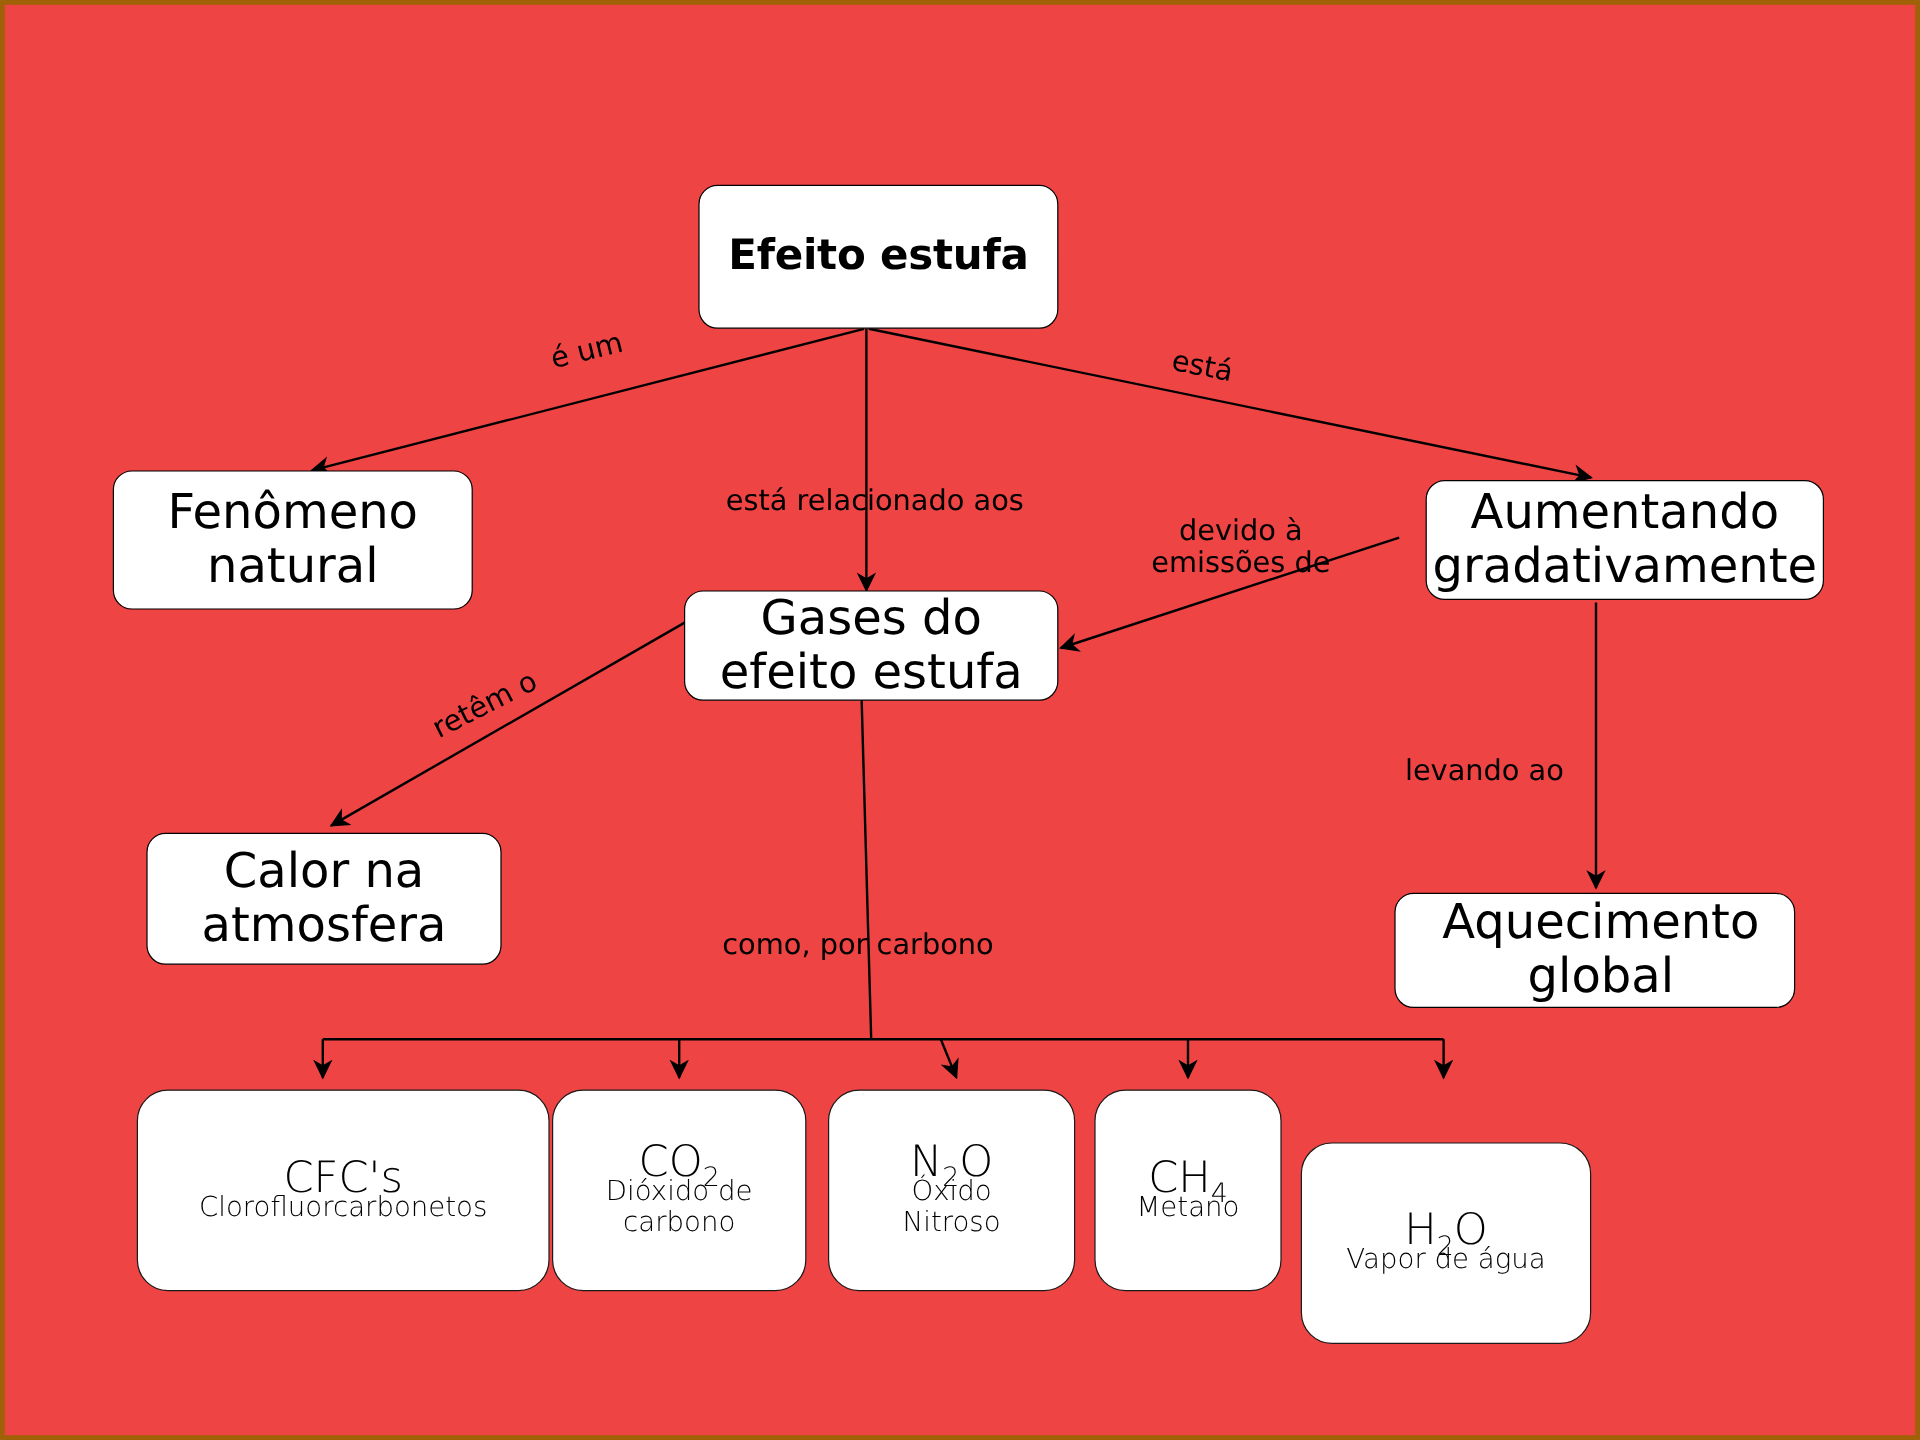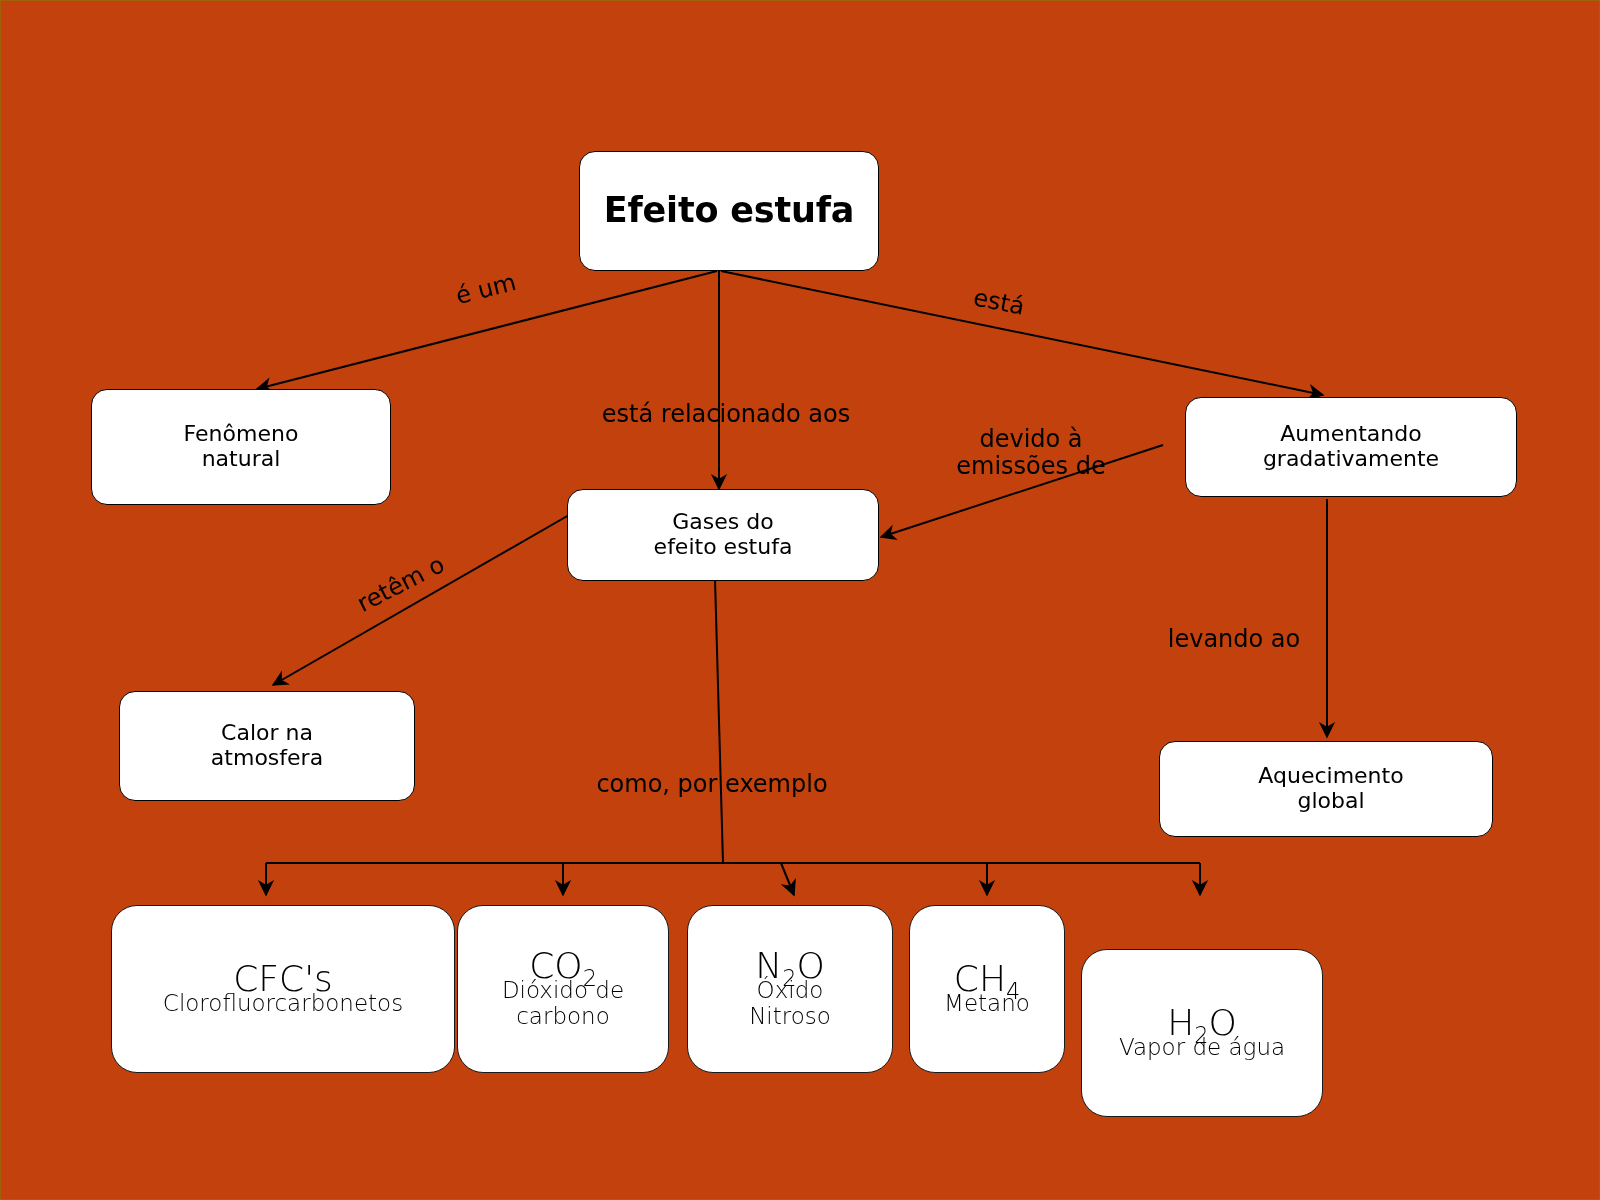--- a/index.html
+++ b/index.html
@@ -9,22 +9,22 @@
     background: #ffffff;
   }
   body {
     font-family: "DejaVu Sans", "Liberation Sans", sans-serif;
     color: #000000;
   }
   #canvas {
     position: relative;
     width: 1600px;
     height: 1200px;
-    background: #c2410c;
-    border: 1px solid #a16207;
+    background: #ef4444;
+    border: 4px solid #a16207;
     overflow: hidden;
   }
   #edges {
     position: absolute;
     left: 0; top: 0;
     width: 1600px; height: 1200px;
     pointer-events: none;
   }
   .node {
     position: absolute;
@@ -40,21 +40,21 @@
   }
   .node .title {
     white-space: pre-line;
   }
   .node-root {
     font-weight: bold;
     font-size: 35px;
     letter-spacing: -0.2px;
   }
   .node-main {
-    font-size: 22px;
+    font-size: 40px;
   }
   .node-gas {
     border-width: 1.5px;
     border-radius: 26px;
     border-color: #1a1a1a;
     justify-content: center;
   }
   .gas-formula {
     font-size: 36px;
     font-weight: 300;
@@ -184,15 +184,15 @@
 
   <div class="elabel" style="left:582px; top:400px; width:286px;">está relacionado aos</div>
 
   <div class="elabel" style="left:940px; top:425px; width:180px;">devido à
 emissões de</div>
 
   <div class="elabel" style="left:345px; top:570px; width:110px; transform:rotate(-27deg);">retêm o</div>
 
   <div class="elabel" style="left:1158px; top:625px; width:150px;">levando ao</div>
 
-  <div class="elabel" style="left:576px; top:770px; width:270px;">como, por exemplo</div>
+  <div class="elabel" style="left:576px; top:770px; width:270px;">como, por carbono</div>
 
 </div>
 
 </body></html>

